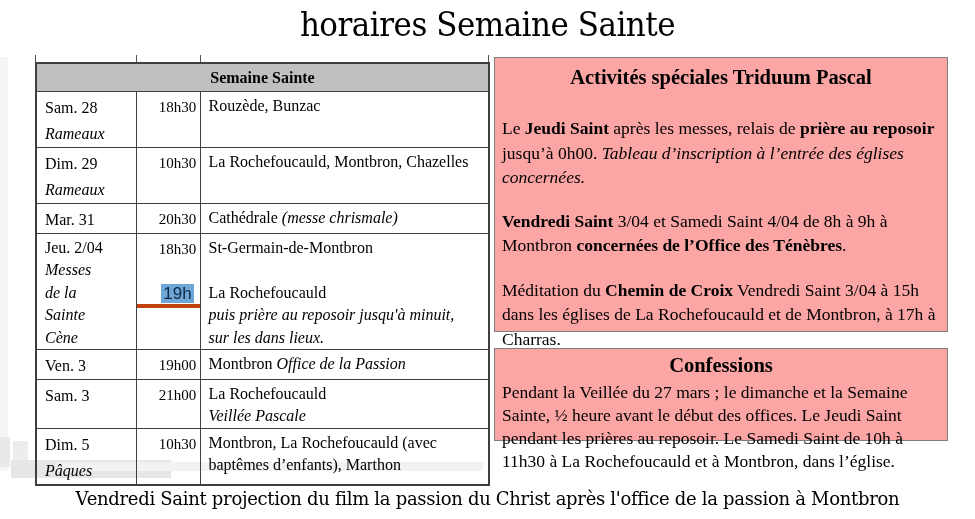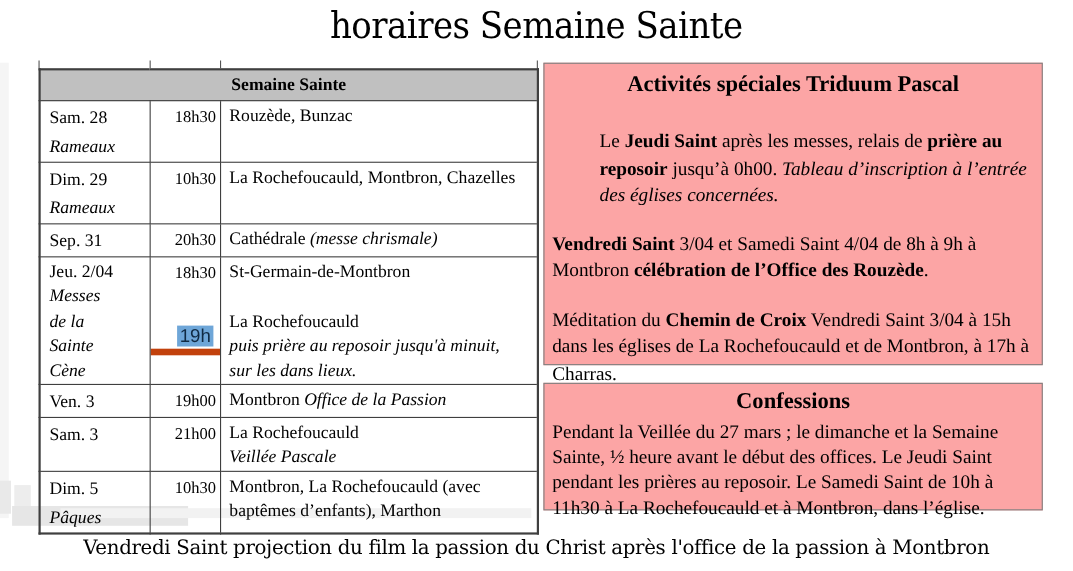--- a/index.html
+++ b/index.html
@@ -54,41 +54,41 @@
     vertical-align:middle;
   }
   tr.r0{height:54px;} tr.r1{height:54px;} tr.r2{height:26px;}
   tr.r3{height:113px;} tr.r4{height:25px;} tr.r5{height:49px;} tr.r6{height:46px;}
   .col-day{padding:3px 2px 0 8px !important;font-size:16px;}
   .col-day div{line-height:26px;}
   tr.r3 .col-day div{line-height:22.4px;}
   .col-time{text-align:center;font-size:15px;padding-top:5px !important;}
   .col-time div{line-height:20px;padding-left:19px;}
   .col-time .selected-line{
-    margin-top:37px;border-bottom:6px solid #c2410c;
+    margin-top:25px;border-bottom:4px solid #c2410c;
   }
   .col-time .selected{
     background:var(--selection-bg,#6ea6d8);color:var(--selection-text,#102a43);
     font-family:"Liberation Sans", sans-serif;font-size:17px;padding:0 2px;
   }
   .col-loc{padding:3px 2px 0 8px !important;font-size:16px;}
   .col-loc div{line-height:22.4px;min-height:22.4px;}
   .i{font-style:italic;}
   .b{font-weight:bold;}
 
   
   .box{
     position:absolute;left:494px;width:454px;background:#fca5a5;
     border:1px solid var(--box-border,#7f7f7f);box-sizing:border-box;
   }
   #box-activities{top:57px;height:275px;}
-  #box-confessions{top:348px;height:116px;}
+  #box-confessions{top:348px;height:93px;}
   .box h2{margin:6px 8px 0;text-align:center;font-size:20.5px;line-height:26px;}
   .box .para{margin:0;padding:0 7px;font-size:17.5px;line-height:24.5px;}
-  #box-activities .para.p0{margin-top:26px;margin-left:43px;}
+  #box-activities .para.p0{margin-top:26px;}
   #box-activities .para.p1{margin-top:19px;}
   #box-activities .para.p2{margin-top:20px;}
   #box-confessions h2{margin-top:3px;}
   #box-confessions .para{margin-top:3px;line-height:23px;}
 </style>
 </head>
 <body>
 
 <div class="artifact" id="band-left"></div>
 <div class="artifact" id="art-a"></div>
@@ -134,21 +134,21 @@
         </td>
         <td class="col-time">
           <div><span>10h30</span></div>
         </td>
         <td class="col-loc">
           <div><span>La Rochefoucauld, Montbron, Chazelles</span></div>
         </td>
       </tr>
       <tr class="r2">
         <td class="col-day">
-          <div>Sep. 31</div>
+          <div>Mar. 31</div>
         </td>
         <td class="col-time">
           <div><span>20h30</span></div>
         </td>
         <td class="col-loc">
           <div><span>Cathédrale </span><span class="i">(messe chrismale)</span></div>
         </td>
       </tr>
       <tr class="r3">
         <td class="col-day">
@@ -205,21 +205,21 @@
           <div><span>Montbron, La Rochefoucauld (avec</span></div>
           <div><span>baptêmes d’enfants), Marthon</span></div>
         </td>
       </tr>
     </tbody>
 </table>
 
 <div class="box" id="box-activities">
   <h2>Activités spéciales Triduum Pascal</h2>
   <p class="para p0"><span>Le </span><span class="b">Jeudi Saint</span><span> après les messes, relais de </span><span class="b">prière au reposoir</span><span> jusqu’à 0h00. </span><span class="i">Tableau d’inscription à l’entrée des églises concernées.</span></p>
-  <p class="para p1"><span class="b">Vendredi Saint</span><span> 3/04 et Samedi Saint 4/04 de 8h à 9h à Montbron </span><span class="b">célébration de l’Office des Rouzède</span><span>.</span></p>
+  <p class="para p1"><span class="b">Vendredi Saint</span><span> 3/04 et Samedi Saint 4/04 de 8h à 9h à Montbron </span><span class="b">concernées de l’Office des Ténèbres</span><span>.</span></p>
   <p class="para p2"><span>Méditation du </span><span class="b">Chemin de Croix</span><span> Vendredi Saint 3/04 à 15h dans les églises de La Rochefoucauld et de Montbron, à 17h à Charras.</span></p>
 </div>
 
 <div class="box" id="box-confessions">
   <h2>Confessions</h2>
   <p class="para"><span>Pendant la Veillée du 27 mars ; le dimanche et la Semaine Sainte, ½ heure avant le début des offices. Le Jeudi Saint pendant les prières au reposoir. Le Samedi Saint de 10h à 11h30 à La Rochefoucauld et à Montbron, dans l’église.</span></p>
 </div>
 
 <div id="footer">Vendredi Saint projection du film la passion du Christ après l'office de la passion à Montbron</div>
 

